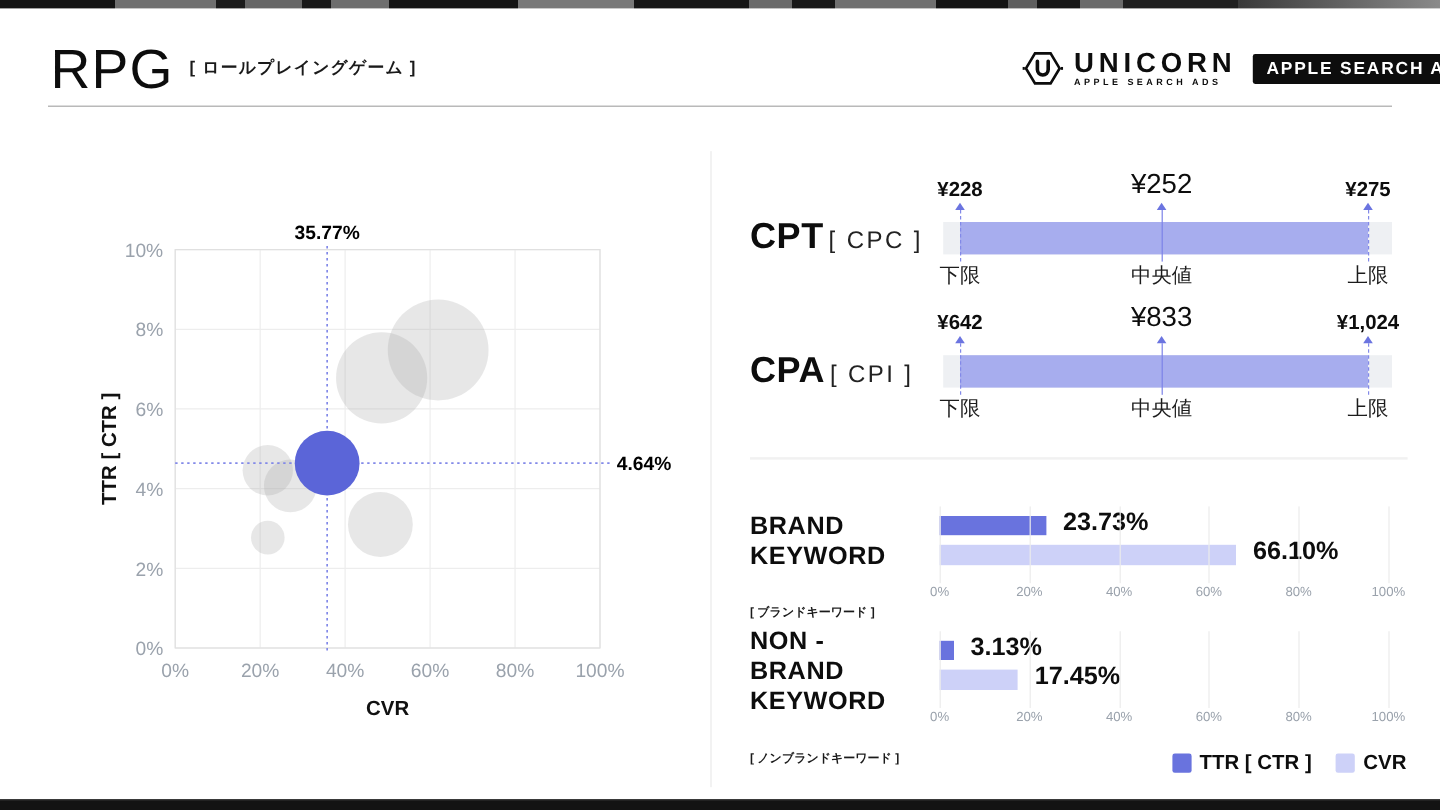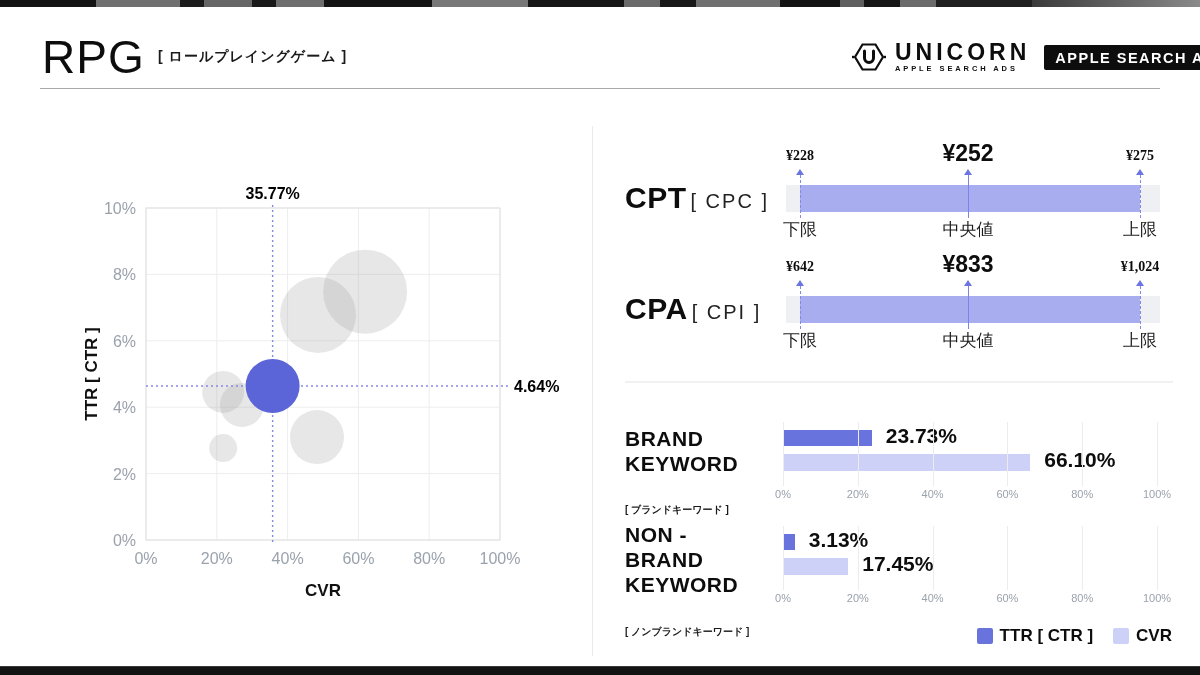--- a/index.html
+++ b/index.html
@@ -31,22 +31,22 @@
   .panel { position:absolute; left:620px; top:130px; width:560px; height:535px; }
 
   .slider-block { position:absolute; left:0; width:560px; height:105px; }
   #cpt-block { top:6px; } #cpa-block { top:117px; }
   .s-name { position:absolute; left:5px; top:45px; white-space:nowrap; }
   .s-big { font-size:30px; font-weight:800; color:#0d0d0d; letter-spacing:0.5px; }
   .s-alias { font-size:20px; font-weight:500; color:#222; letter-spacing:2px; margin-left:4px; }
   .s-track { position:absolute; left:166px; top:49px; width:374px; height:27px; background:#eef0f3; }
   .s-fill { position:absolute; left:180px; top:49px; width:340px; height:27px; background:#a7adee; }
   .s-val { position:absolute; transform:translateX(-50%); white-space:nowrap; color:#0d0d0d; }
-  .s-val.low, .s-val.high { top:12px; font-size:14px; font-weight:600;font-family:Liberation Serif, serif; }
-  .s-val.mid { top:4px; font-size:23px; font-weight:700;text-align:center; }
+  .s-val.low, .s-val.high { top:12px; font-size:17px; font-weight:600; }
+  .s-val.mid { top:4px; font-size:23px; font-weight:400;text-align:center; }
   .s-marker { position:absolute; top:33px; width:0; height:49px; }
   .s-arrow { position:absolute; left:-4px; top:0; width:0; height:0; border-left:4px solid transparent; border-right:4px solid transparent; border-bottom:6px solid #6b74e0; }
   .s-line { position:absolute; top:6px; height:43px; width:0; }
   .s-line.dash { border-left:1.5px dashed #8289e8; }
   .s-line.solid { border-left:1.5px solid #7c82e8; }
   .s-limit { position:absolute; top:82px; transform:translateX(-50%); font-size:17px; font-weight:400; color:#1c1c1c; white-space:nowrap; }
 
   .h-divider { position:absolute; left:5px; top:251px; width:548px; height:2px; background:#f1f1f1; }
 
   

